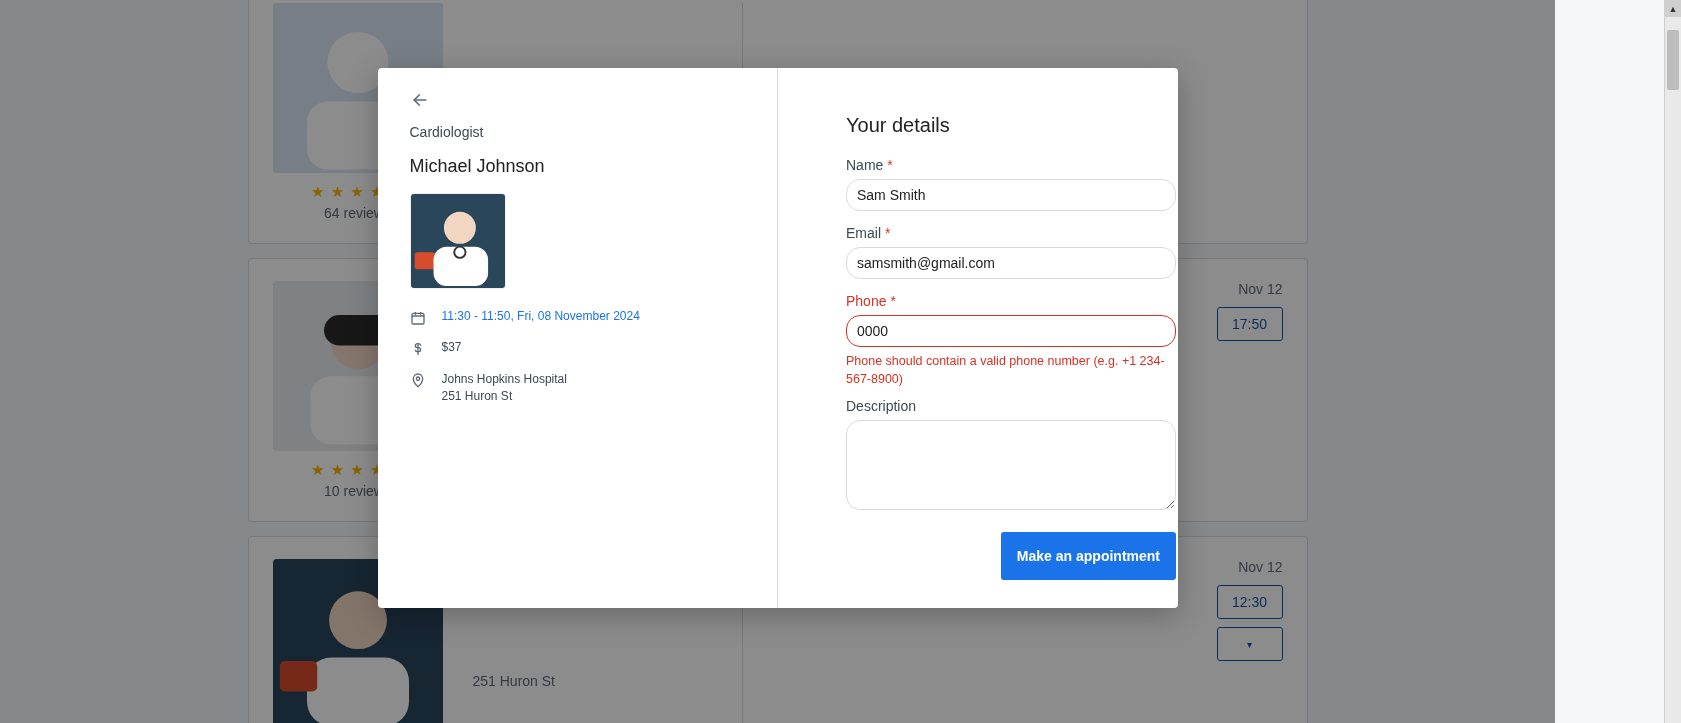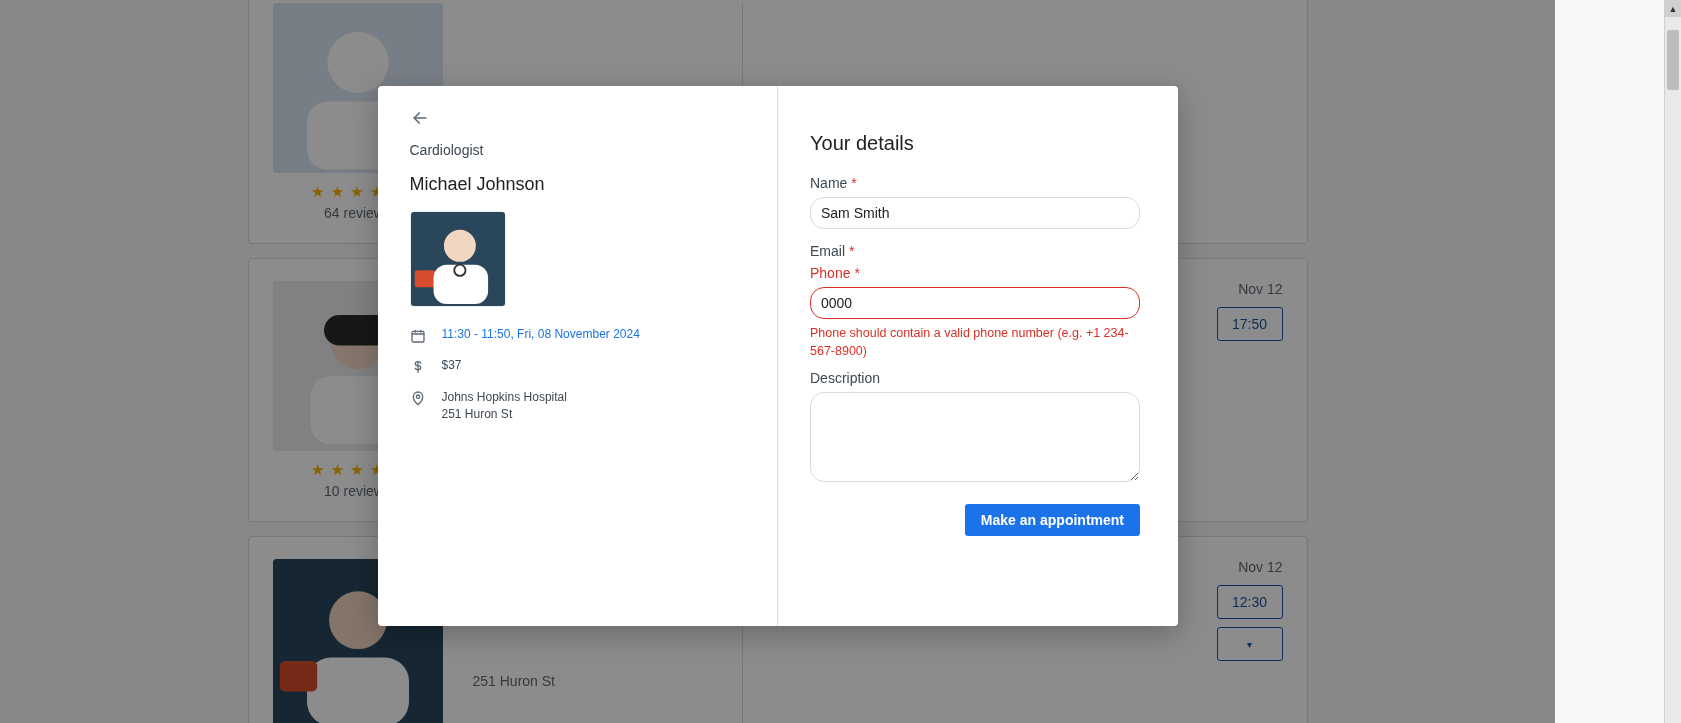--- a/index.html
+++ b/index.html
@@ -72,22 +72,23 @@
   
   .card .divider{width:1px;background:var(--border);}
 
   
   .backdrop{
     position:absolute;inset:0;width:1555px;background:rgba(0,0,0,.45);
     display:flex;align-items:flex-start;justify-content:center;
   }
   .modal{
     width:800px;height:540px;background:#fff;border-radius:4px;
-    margin-top:86px;display:flex;position:relative;
+    margin-top:68px;display:flex;position:relative;
     box-shadow:0 8px 30px rgba(0,0,0,.25);
+    gap:36px;
   }
   .modal .half{flex:1;padding:22px 32px;overflow:hidden;}
   .modal .sep{width:1px;background:var(--border);}
 
   .back-arrow{
     width:20px;height:20px;color:#5f6a76;margin-bottom:14px;display:block;
   }
 
   .spec{font-size:14px;color:#3c4852;margin-bottom:16px;}
   .docname{font-size:18px;color:#222;margin-bottom:16px;}
@@ -111,21 +112,21 @@
     padding:0 10px;font-size:14px;color:#222;outline:none;margin-bottom:14px;
   }
   .text-input.error{border-color:var(--error);}
   .field-label.error{color:var(--error);}
   .err-msg{
     font-size:12.5px;color:var(--error);line-height:1.4;margin-top:-8px;margin-bottom:10px;
     width:330px;
   }
   textarea.text-input{height:90px;padding:8px 10px;resize:both;}
   .make-btn{
-    float:right;margin-top:4px;height:32px;padding:0 16px;border:none;
+    float:right;margin-top:4px;height:48px;padding:0 16px;border:none;
     background:var(--primary-bright);color:#fff;font-size:14px;border-radius:3px;font-weight:600;
   }
 
   
   .scrollbar{
     position:absolute;top:0;right:0;width:17px;height:100%;background:#e9e9e9;
     border-left:1px solid #cfcfcf;
   }
   .scroll-up{
     position:absolute;top:0;left:0;right:0;height:17px;background:#cfcfcf;
@@ -312,20 +313,21 @@
       <div class="field-label">
         <span>Name</span>
           <span class="req">*</span>
       </div>
       <input class="text-input" value="Sam Smith" style="">
 
       <div class="field-label">
         <span>Email</span>
           <span class="req">*</span>
       </div>
+      <input class="text-input" value="samsmith@gmail.com" style="">
 
       <div class="field-label error">
         <span>Phone</span>
           <span class="req">*</span>
       </div>
       <input class="text-input error" value="0000" style="">
       <div class="err-msg">Phone should contain a valid phone number (e.g. +1 234-567-8900)</div>
 
       <div class="field-label">
         <span>Description</span>

